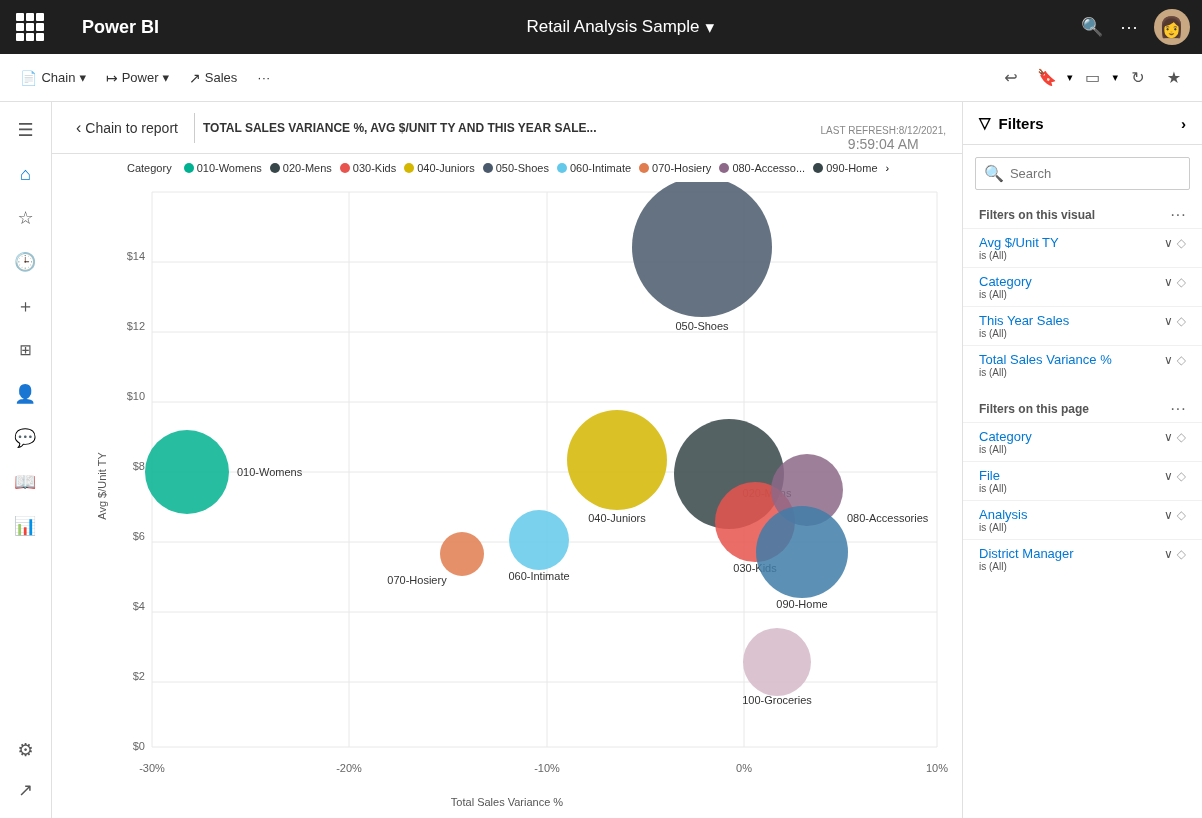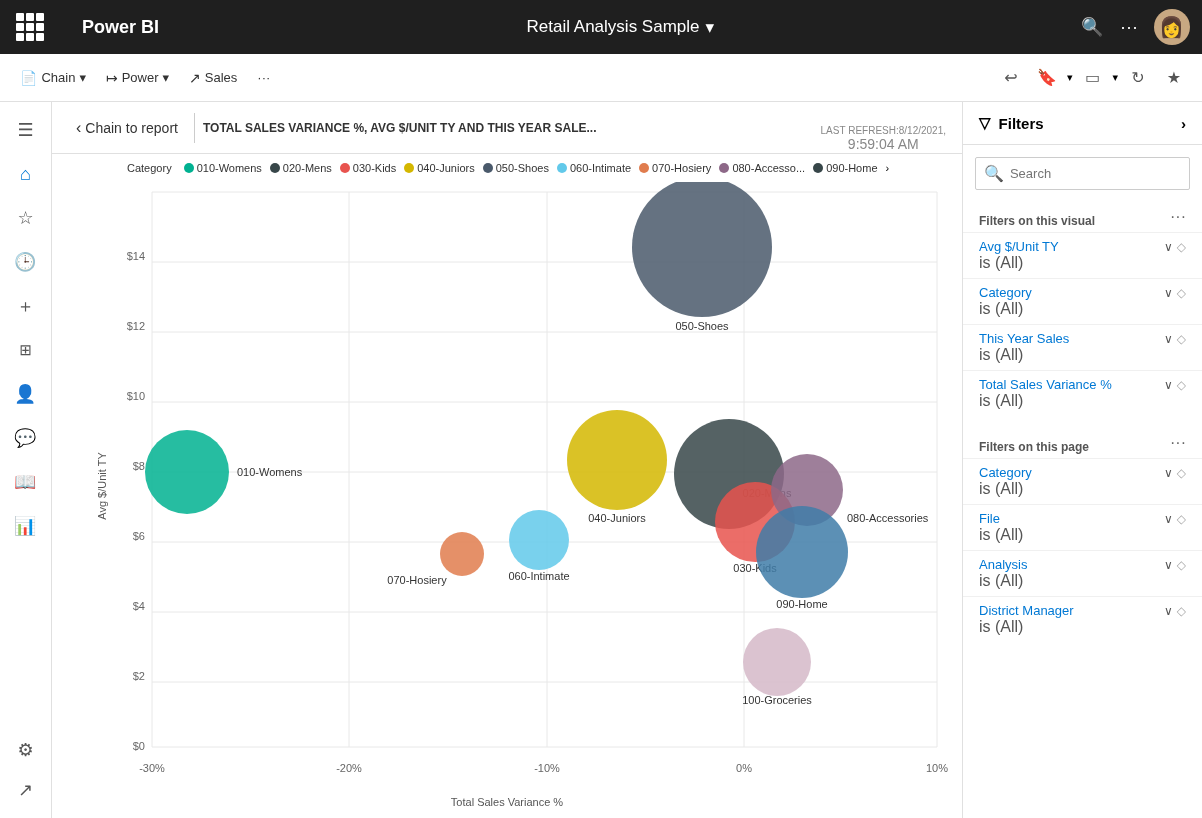--- a/index.html
+++ b/index.html
@@ -79,27 +79,27 @@
     .filters-header {
       display: flex; align-items: center; padding: 12px 16px;
       border-bottom: 1px solid #e0e0e0; font-weight: 600; font-size: 15px;
     }
     .filters-expand { margin-left: auto; cursor: pointer; }
     .search-box {
       display: flex; align-items: center; margin: 12px; border: 1px solid #ccc;
       border-radius: 2px; padding: 6px 8px; gap: 6px;
     }
     .search-input { border: none; outline: none; font-size: 13px; flex: 1; color: #0f766e; }
-    .filter-section-title { font-size: 12px; font-weight: 600; color: #555; padding: 8px 16px 4px; margin-top: 8px; }
+    .filter-section-title { font-size: 12px; font-weight: 600; color: #555; padding: 8px 16px 4px; }
     .filter-section-more { font-size: 16px; color: #666; margin-left: auto; cursor: pointer; }
     .filter-section-header { display: flex; align-items: center; padding: 4px 16px; }
     .filter-item { padding: 6px 16px; border-top: 1px solid #f0f0f0; }
     .filter-item-header { display: flex; align-items: center; justify-content: space-between; }
     .filter-name { font-size: 13px; color: #0078d4; font-weight: 500; }
-    .filter-value { font-size: 16px; color: #555; }
+    .filter-value { font-size: 10px; color: #555; }
     .filter-actions { display: flex; gap: 4px; }
     .filter-chevron { font-size: 12px; color: #555; cursor: pointer; }
     .filter-clear { font-size: 12px; color: #aaa; cursor: pointer; }
 
     
     .chart-svg { position: absolute; top: 30px; left: 60px; }
 
     .bubble-label { font-size: 11px; fill: #333; }
     .axis-text { font-size: 11px; fill: #666; }
     .grid-line { stroke: #e8e8e8; stroke-width: 1; }

